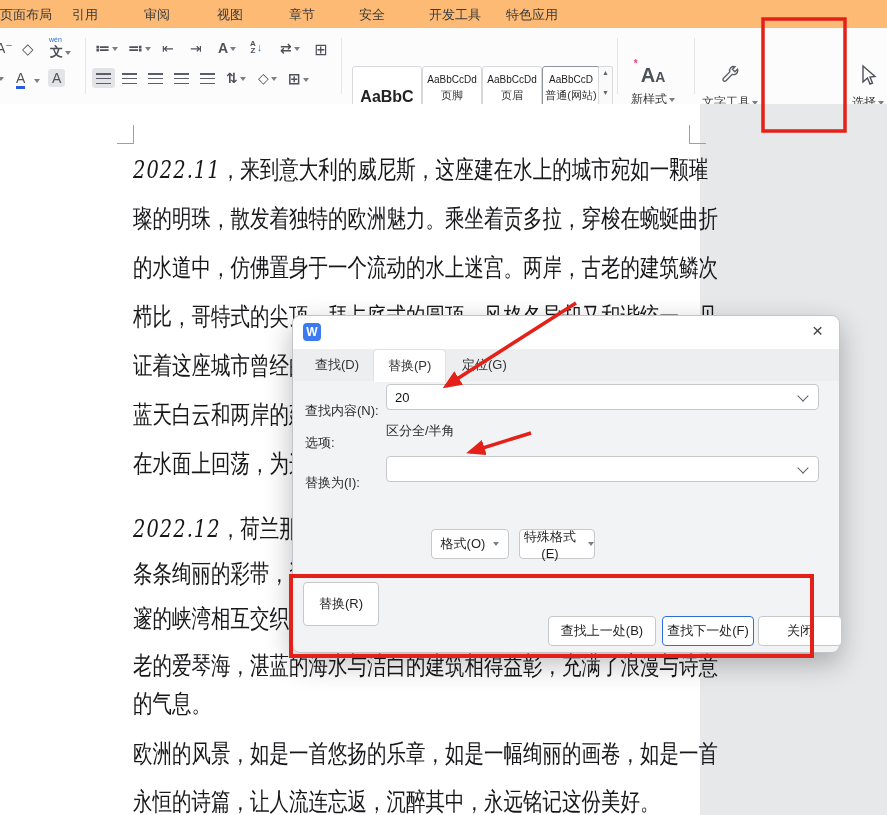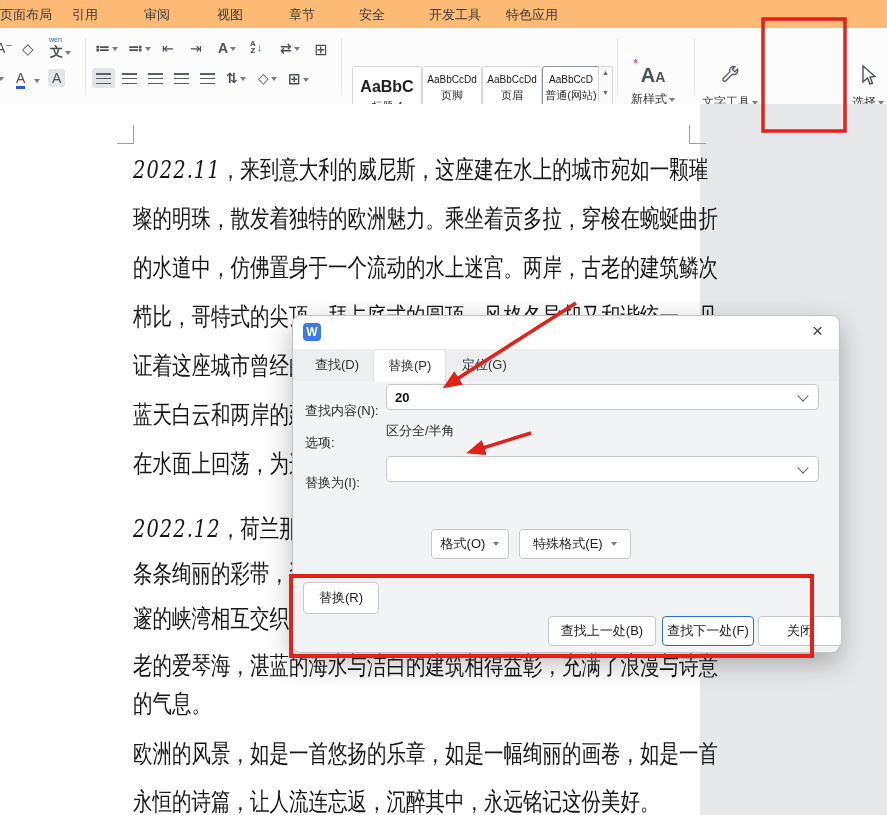--- a/index.html
+++ b/index.html
@@ -24,21 +24,21 @@
   .fontA{border-bottom:3px solid #2b5cd9;padding-bottom:0;}
   .hlA{background:#e2e4e7;border-radius:3px;padding:1px 4px;}
   .sortaz{display:inline-flex;align-items:center;gap:1px;}
   .sortaz b{display:flex;flex-direction:column;font-size:8px;line-height:7px;}
   .sortaz i{font-style:normal;color:#2f6fd6;font-size:11px;}
   
   .gallery{position:absolute;left:348px;top:38px;height:56px;}
   .stylecard{position:absolute;top:0;height:52px;background:#fff;border:1px solid #d7d9dc;border-radius:3px;
              text-align:center;cursor:default;}
   .stylecard .pv{display:block;margin-top:7px;font-size:10px;color:#222;white-space:nowrap;}
-  .stylecard.big .pv{font-size:16px;font-weight:bold;margin-top:11px;}
+  .stylecard.big .pv{font-size:16px;font-weight:bold;margin-top:21px;}
   .stylecard .lb{display:block;font-size:11px;color:#333;margin-top:3px;white-space:nowrap;}
   .stylecard.sel{border:1.5px solid #8f939a;}
   .gscroll{position:absolute;left:250px;top:0;width:15px;height:52px;border:1px solid #d7d9dc;border-radius:2px;
            background:#fafafa;display:flex;flex-direction:column;align-items:center;justify-content:space-between;
            font-size:7px;color:#666;padding:2px 0;box-sizing:border-box;}
   .bigtool{position:absolute;top:36px;text-align:center;cursor:default;}
   .bigtool .tlabel{font-size:12px;color:#3a3a3a;white-space:nowrap;display:block;margin-top:4px;}
   .nsicon{font-size:20px;font-weight:bold;color:#4d5158;position:relative;}
   .nsicon .st{position:absolute;top:-6px;left:-7px;font-size:10px;color:#e0457b;}
   .mag{display:inline-block;width:15px;height:15px;border:2px solid #66788f;border-radius:50%;
@@ -62,21 +62,21 @@
   .wlogo{position:absolute;left:10px;top:7px;width:18px;height:18px;background:#3b7af0;border-radius:4px;
          color:#fff;font-size:12px;font-weight:bold;text-align:center;line-height:18px;}
   .dtitletext{position:absolute;left:33px;top:9px;font-size:13px;color:#2a2a2a;margin-top:28px;}
   .dclose{position:absolute;right:12px;top:4px;font-size:19px;color:#444;cursor:default;padding:0 4px;}
   .tabstrip{position:absolute;left:0;top:33px;width:100%;height:32px;background:#eceef0;}
   .dtab{position:absolute;top:0;height:32px;line-height:32px;padding:0 14px;font-size:13px;color:#333;cursor:default;}
   .dtab.active{background:#fff;border:1px solid #e0e1e3;border-bottom:none;border-radius:5px 5px 0 0;}
   .drow-label{position:absolute;left:12px;font-size:13px;color:#2c2c2c;margin-top:12px;}
   .dinput{position:absolute;left:93px;width:433px;height:26px;background:#fff;border:1px solid #c6c8cc;
           border-radius:4px;font-size:13px;color:#111;padding:0 24px 0 8px;box-sizing:border-box;
-          font-family:"Liberation Sans",sans-serif;outline:none;font-weight:bold;}
+          font-family:"Liberation Sans",sans-serif;outline:none;}
   .chev{position:absolute;width:7px;height:7px;border-right:1.5px solid #5f6368;border-bottom:1.5px solid #5f6368;
         transform:rotate(45deg);cursor:default;}
   .dbtn{position:absolute;background:#fff;border:1px solid #c6c8cc;border-radius:4px;font-size:13px;color:#1f1f1f;
         text-align:center;cursor:default;display:flex;align-items:center;justify-content:center;gap:6px;
         font-family:"Liberation Sans",sans-serif;box-sizing:border-box;}
   .dbtn.focus{border:1.5px solid var(--accent,#2e6fd6);}
   .dchev{display:inline-block;position:relative;width:9px;height:10px;}
   .dchev::before,.dchev::after{content:"";position:absolute;left:1px;width:6px;height:6px;
         border-right:1.5px solid #444;border-bottom:1.5px solid #444;transform:rotate(45deg);}
   .dchev::before{top:-2px;} .dchev::after{top:3px;}
@@ -230,26 +230,26 @@
   <span class="opttext" style="left:93px;top:106px">区分全/半角</span>
 
   <span class="drow-label" style="top:146px">替换为(I):</span>
   <input class="dinput" style="top: 140px;" value="">
   <span class="chev" style="left:506px;top:148px"></span>
 
   <div class="dbtn" style="left:138px;top:213px;width:78px;height:30px">
     <span>格式(O)</span>
       <i class="caret"></i>
   </div>
-  <div class="dbtn" style="left:226px;top:213px;width:112px;height:30px">
+  <div class="dbtn" style="left:226px;top:213px;width:76px;height:30px">
     <span>特殊格式(E)</span>
       <i class="caret"></i>
   </div>
 
-  <div class="dbtn" style="left:10px;top:266px;width:76px;height:32px">
+  <div class="dbtn" style="left:10px;top:266px;width:76px;height:44px">
     <span>替换(R)</span>
   </div>
 
   <div class="dbtn" style="left:255px;top:300px;width:108px;height:30px">
     <span>查找上一处(B)</span>
   </div>
   <div class="dbtn focus" style="left:369px;top:300px;width:92px;height:30px">
     <span>查找下一处(F)</span>
   </div>
   <div class="dbtn" style="left:465px;top:300px;width:84px;height:30px">

